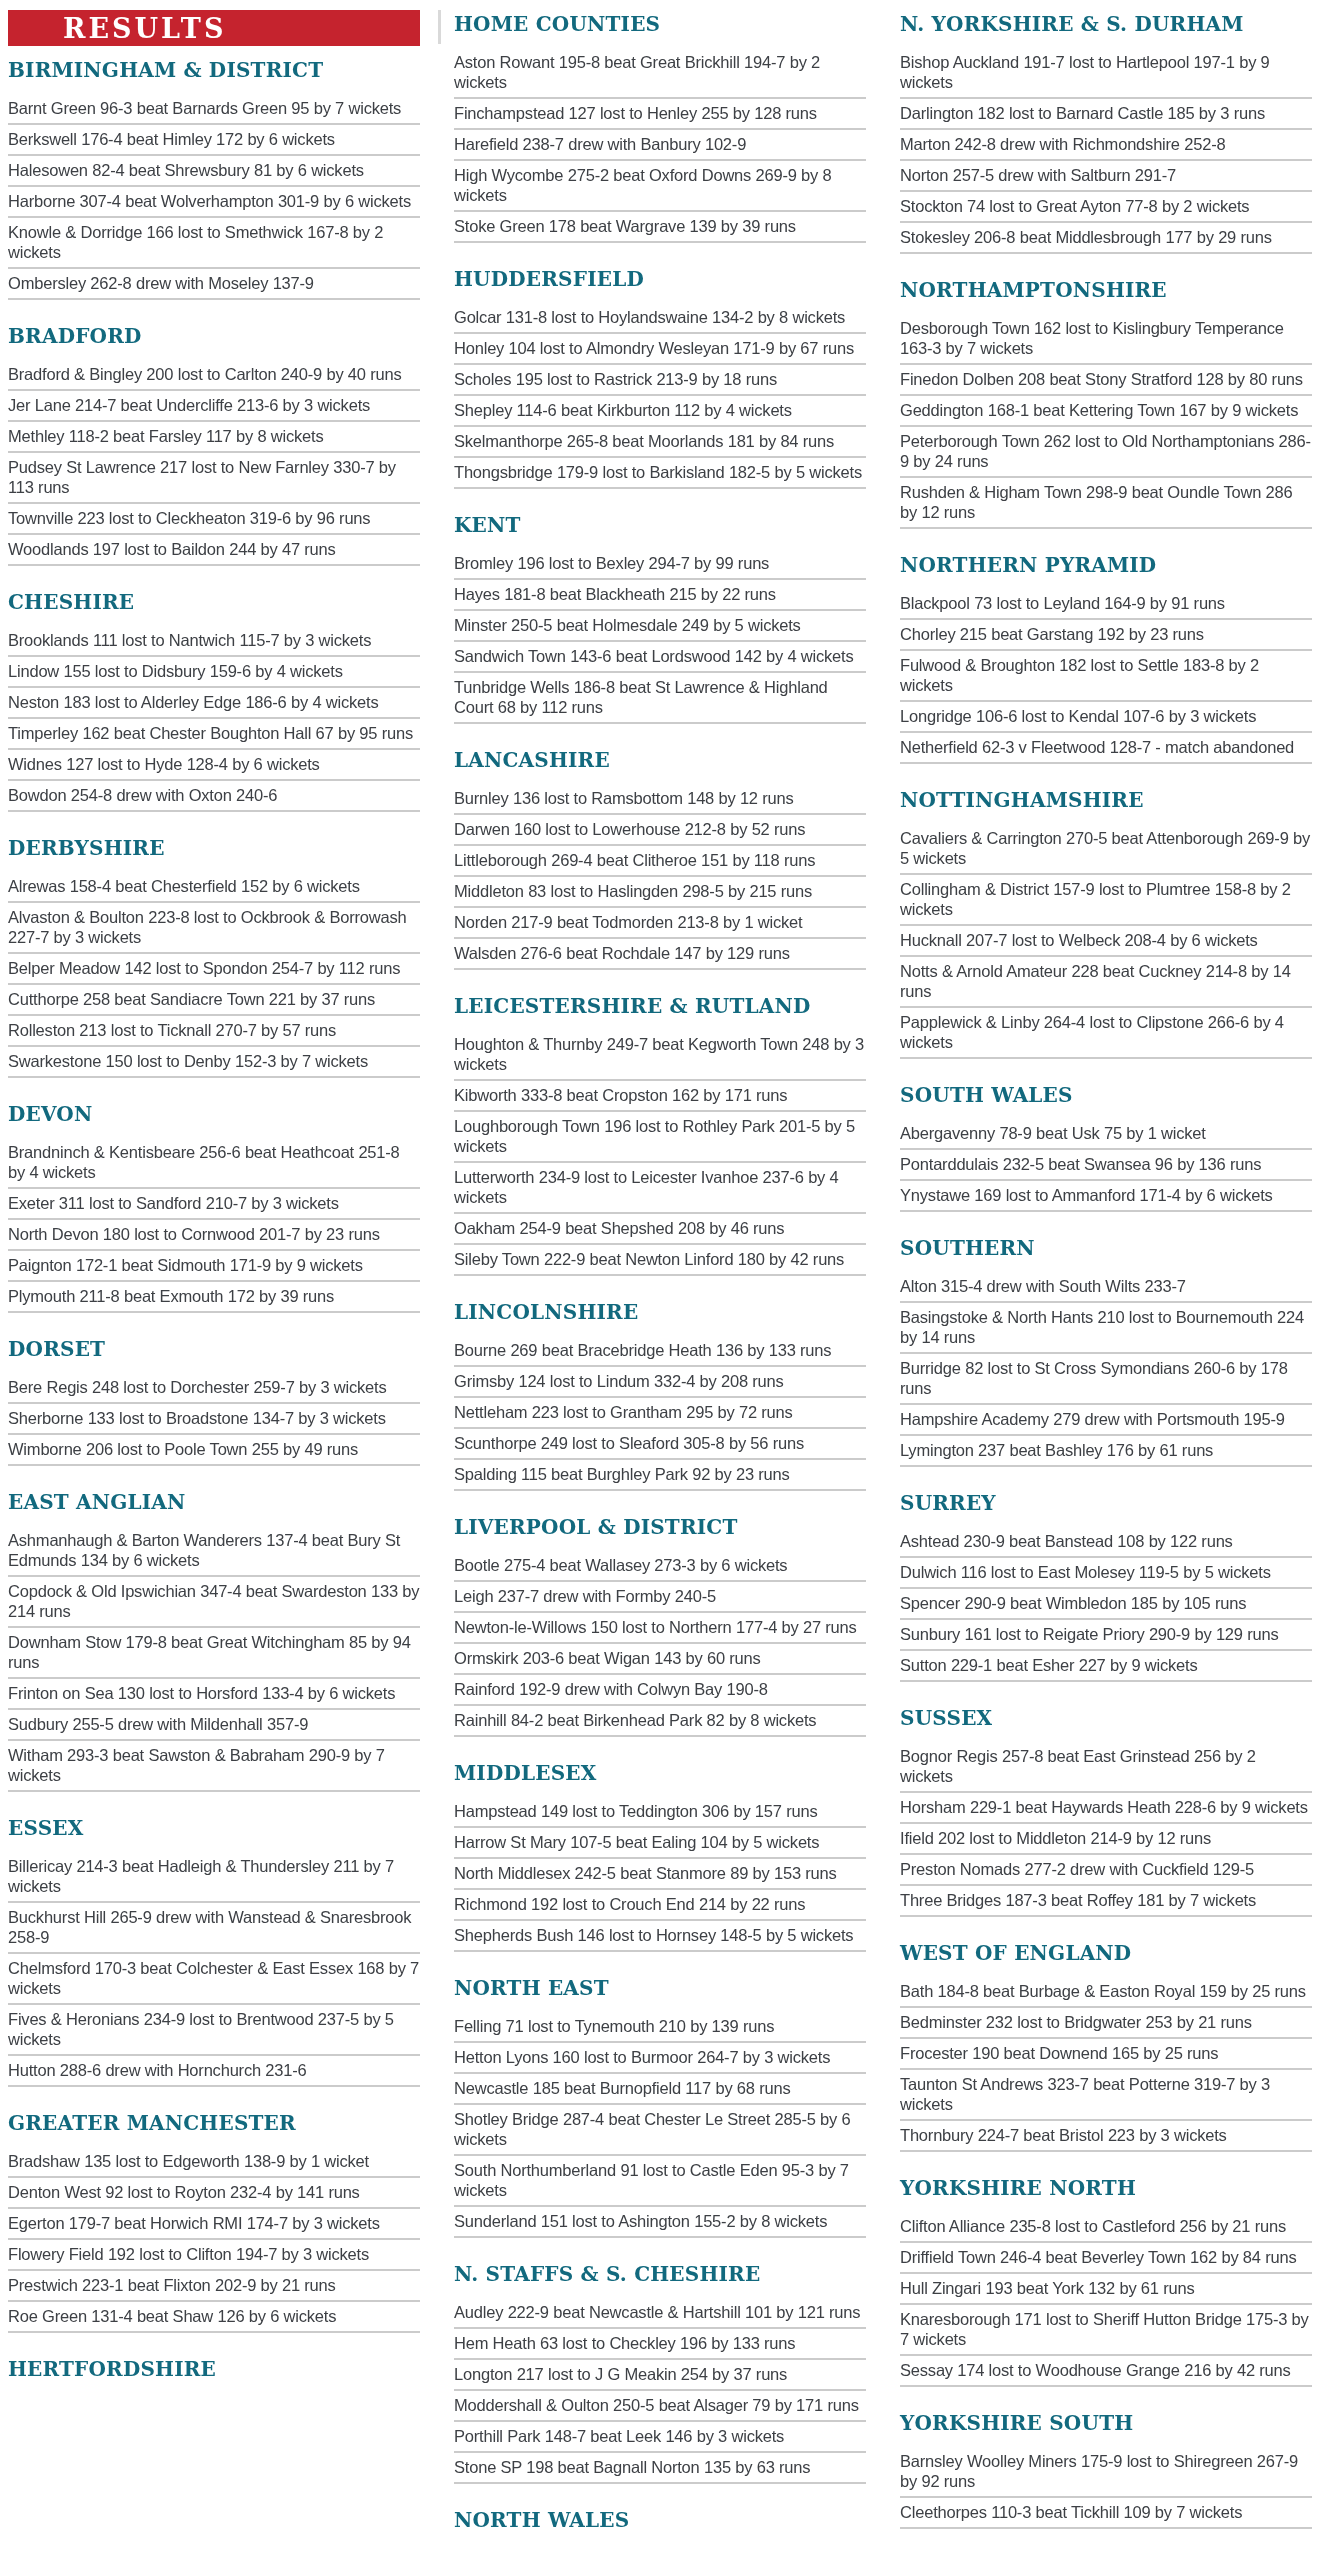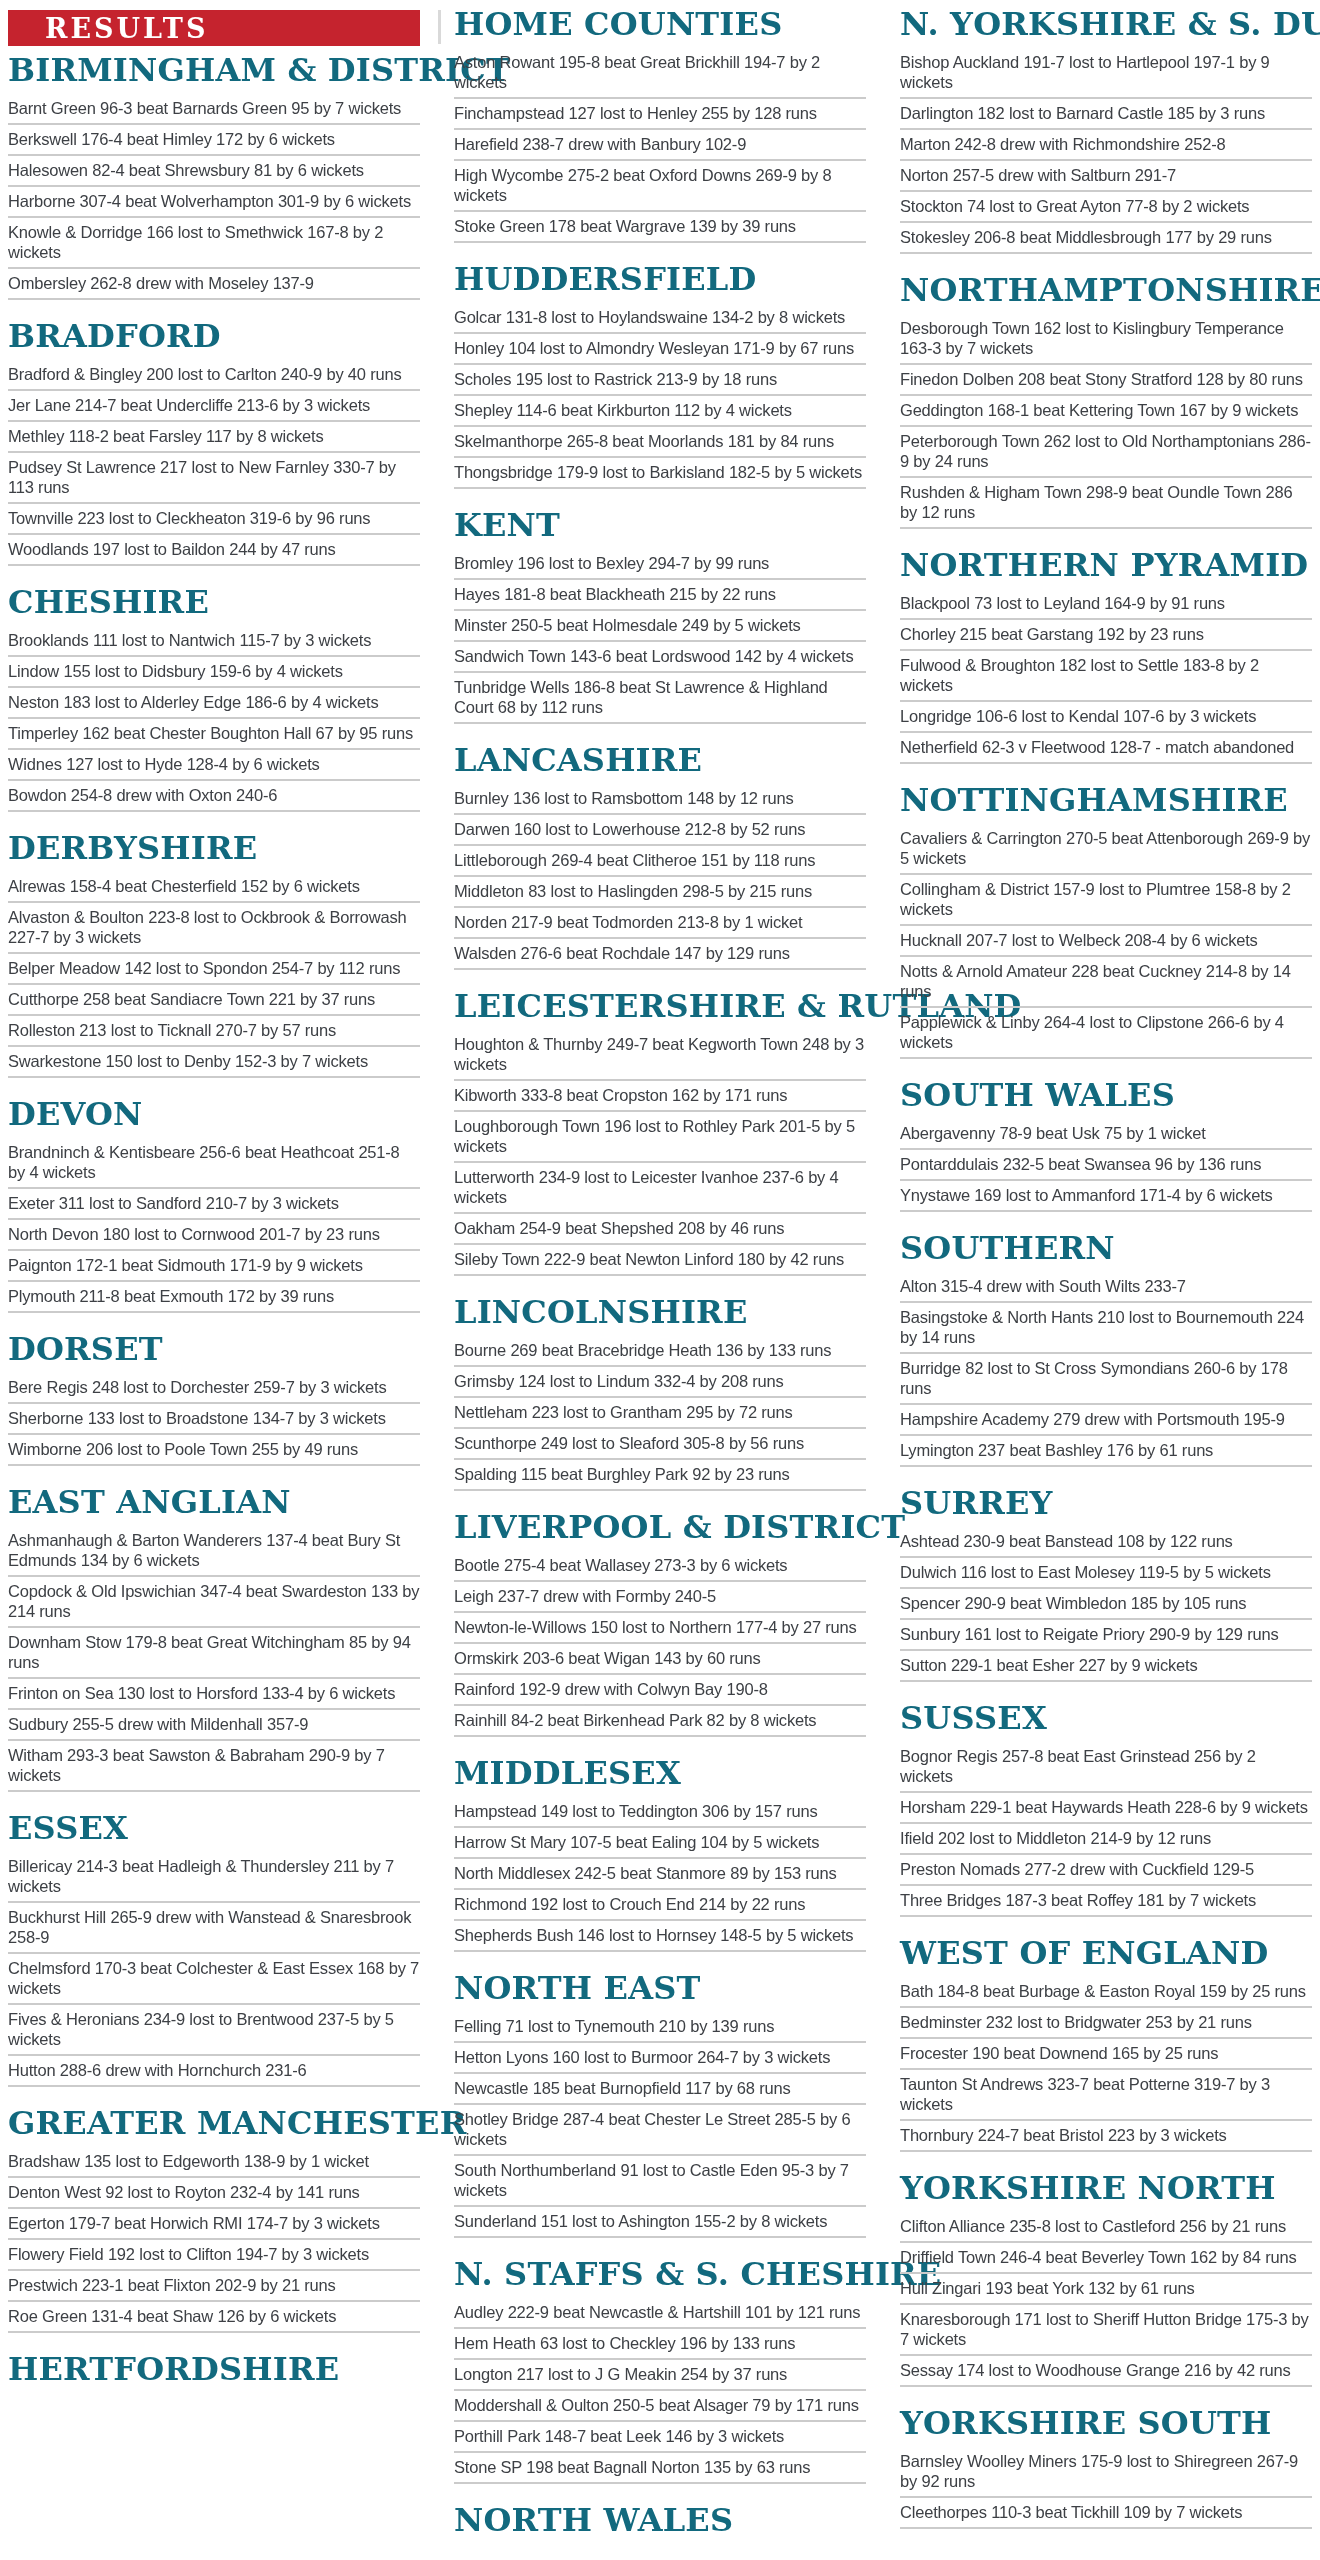--- a/index.html
+++ b/index.html
@@ -18,33 +18,33 @@
     color:var(--body-text);
   }
   .page{position:relative;padding:8px 10px 0 8px;box-sizing:border-box;width:1320px;}
   .cols{display:flex;gap:34px;align-items:flex-start;}
   .col{width:412px;flex:0 0 412px;}
   .banner{
     background:var(--banner-bg);
     color:var(--banner-text);
     height:36px;
     display:flex;align-items:center;
-    padding-left:37px;box-sizing:border-box;
+    padding-left:55px;box-sizing:border-box;
     margin:2px 0 10px 0;
   }
   .banner span{
     font-family:"DejaVu Serif", serif;
     font-weight:bold;
     font-size:27px;
     letter-spacing:3px;
   }
   h2.league{
     font-family:"DejaVu Serif", serif;
     font-weight:bold;
-    font-size:32px;
+    font-size:20px;
     line-height:28px;
     letter-spacing:0.2px;
     color:var(--heading);
     margin:22px 0 10px 0;
     white-space:nowrap;
   }
   .section:first-child h2.league{margin-top:2px;}
   .result{
     font-size:16.5px;
     line-height:20px;

